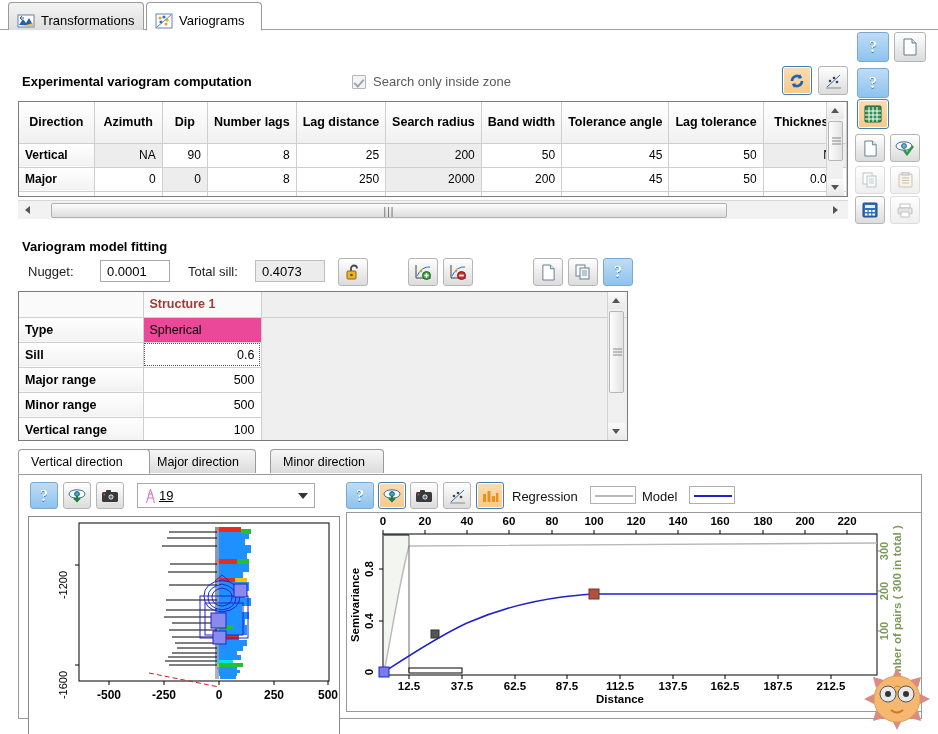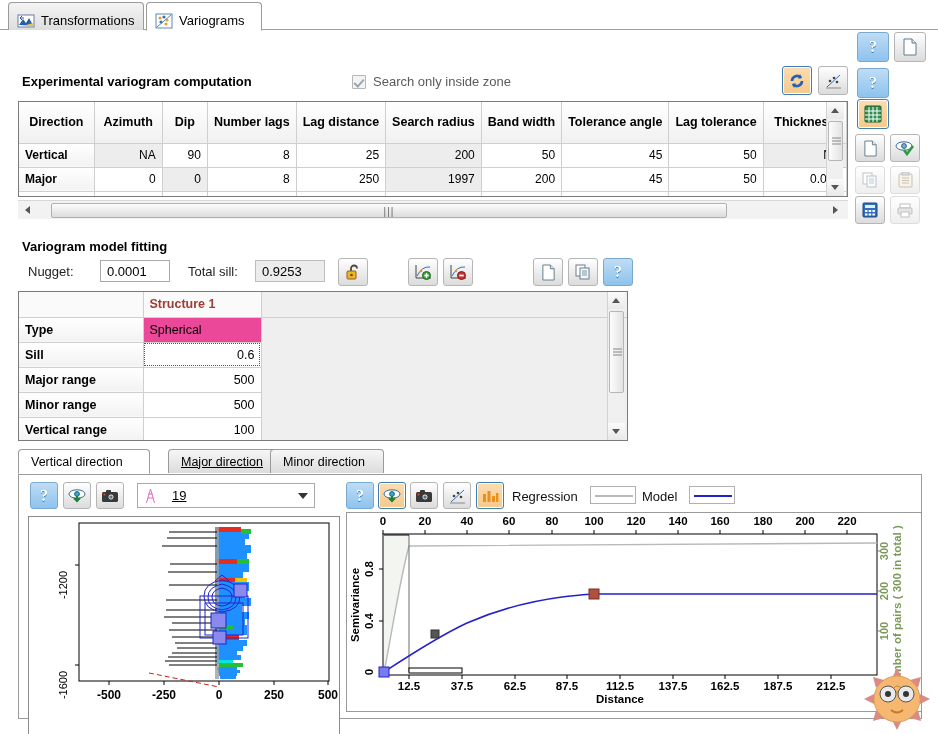--- a/index.html
+++ b/index.html
@@ -373,21 +373,21 @@
           <td class="num">45</td>
           <td class="num">50</td>
           <td class="num alt">NA</td>
         </tr>
         <tr>
           <td class="rowhdr">Major</td>
           <td class="num">0</td>
           <td class="num alt">0</td>
           <td class="num">8</td>
           <td class="num">250</td>
-          <td class="num alt">1997</td>
+          <td class="num alt">2000</td>
           <td class="num">200</td>
           <td class="num">45</td>
           <td class="num">50</td>
           <td class="num">0.001</td>
         </tr>
         <tr>
           <td class="rowhdr" style="height:12px"></td>
           <td></td>
             <td></td>
             <td></td>
@@ -428,21 +428,21 @@
     <div class="harr" style="right:4px;">
       <i class="harrg" style="left:4px;border-left:5px solid #555;"></i>
     </div>
   </div>
 
   <div class="heading" style="left:22px;top:239px;">Variogram model fitting</div>
 
   <div class="lbl" style="left:28px;top:264px;">Nugget:</div>
   <div class="field" style="left:94px;top:260px;width:70px;">0.0001</div>
   <div class="lbl" style="left:188px;top:264px;text-align:right;">Total sill:</div>
-  <div class="field ro" style="left:249px;top:260px;width:70px;">0.9253</div>
+  <div class="field ro" style="left:249px;top:260px;width:70px;">0.4073</div>
 
   <div class="tbtn" style="position:absolute;left:338px;top:258px;width:30px;height:28px;">
     <span>
       <svg width="15" height="16" viewBox="0 0 15 16">
         <path d="M5 7 V4.5 a3 3 0 0 1 6 0" stroke="#4a4a4a" stroke-width="1.8" fill="none"></path>
         <rect x="1" y="7" width="9" height="8" rx="1" fill="#f0b428" stroke="#8a6410"></rect>
         <circle cx="5.5" cy="11" r="1.3" fill="#6b4c08"></circle>
       </svg>
     </span>
   </div>
@@ -539,21 +539,21 @@
     </div>
     <div class="arr bottom">
         <i class="arrglyph dn"></i>
       </div>
   </div>
 
   <div style="position:absolute;left:18px;top:449px;width:904px;height:26px;padding-left:28px;">
     <div class="itab active" style="left:0px;width:132px;">
       <span>Vertical direction</span>
     </div>
-    <div class="itab" style="left:150px;width:112px;text-decoration:underline;">
+    <div class="itab" style="left:126px;width:112px;">
       <span>Major direction</span>
     </div>
     <div class="itab" style="left:252px;width:114px;">
       <span>Minor direction</span>
     </div>
   </div>
 
   <div class="panel" style="left:18px;top:474px;width:904px;height:245px;"></div>
 
   <div class="tbtn help" style="position:absolute;left:30px;top:482px;width:28px;height:27px;">?</div>
@@ -570,21 +570,21 @@
     <span>
       <svg width="18" height="14" viewBox="0 0 18 14">
         <rect x="1" y="3" width="16" height="10" rx="1.5" fill="#3a3a3a"></rect>
         <rect x="5" y="1" width="5" height="3" rx="1" fill="#3a3a3a"></rect>
         <circle cx="10" cy="8" r="3.2" fill="#cfd8dd" stroke="#222"></circle>
         <circle cx="10" cy="8" r="1.6" fill="#5c7282"></circle>
         <circle cx="3.4" cy="5.4" r="1" fill="#e24b3a"></circle>
       </svg>
     </span>
   </div>
-  <div class="field" style="left:131px;top:483px;width:178px;height:25px;display:flex;align-items:center;gap:15px;padding:0 6px;text-decoration:underline;">
+  <div class="field" style="left:131px;top:483px;width:178px;height:25px;display:flex;align-items:center;gap:2px;padding:0 6px;text-decoration:underline;">
     <span>
       <svg width="13" height="16" viewBox="0 0 13 16">
         <path d="M6.5 1 L10.5 15 M6.5 1 L2.5 15" stroke="#e06fc8" fill="none"></path>
         <path d="M4 6 h5 M3.2 10 h6.6" stroke="#e06fc8"></path>
       </svg>
     </span>
     <span>19</span>
     <span style="margin-left:auto;width:0;height:0;border-left:5px solid transparent;border-right:5px solid transparent;border-top:6px solid #333;"></span>
   </div>
 

